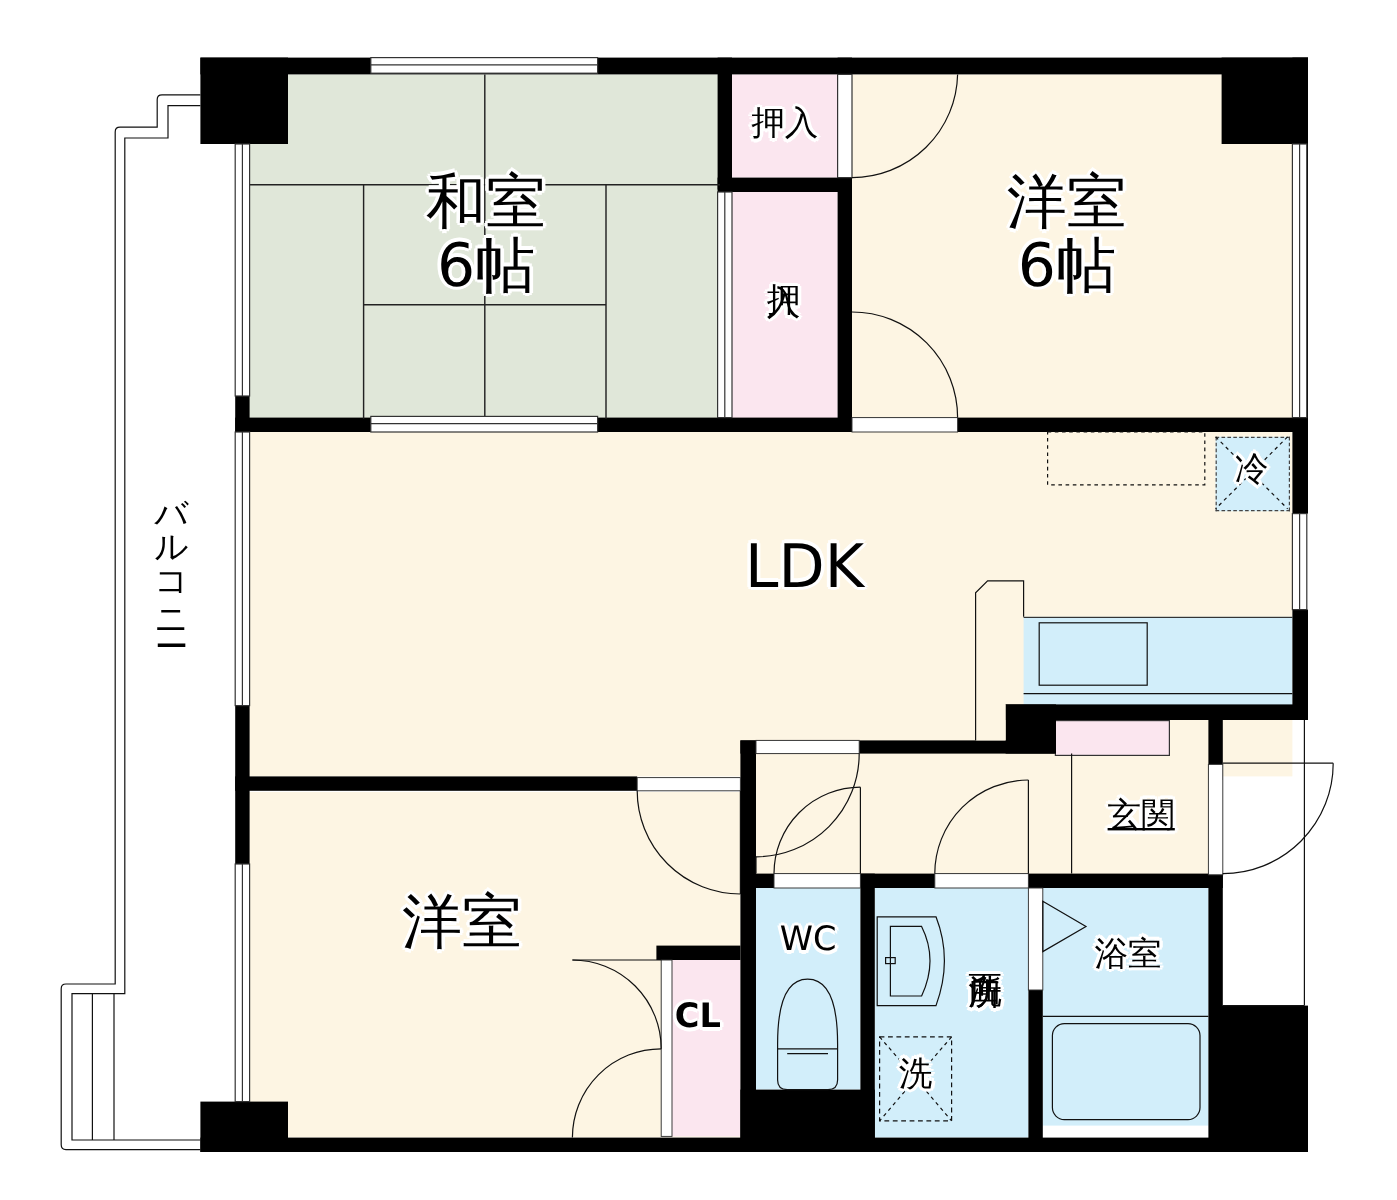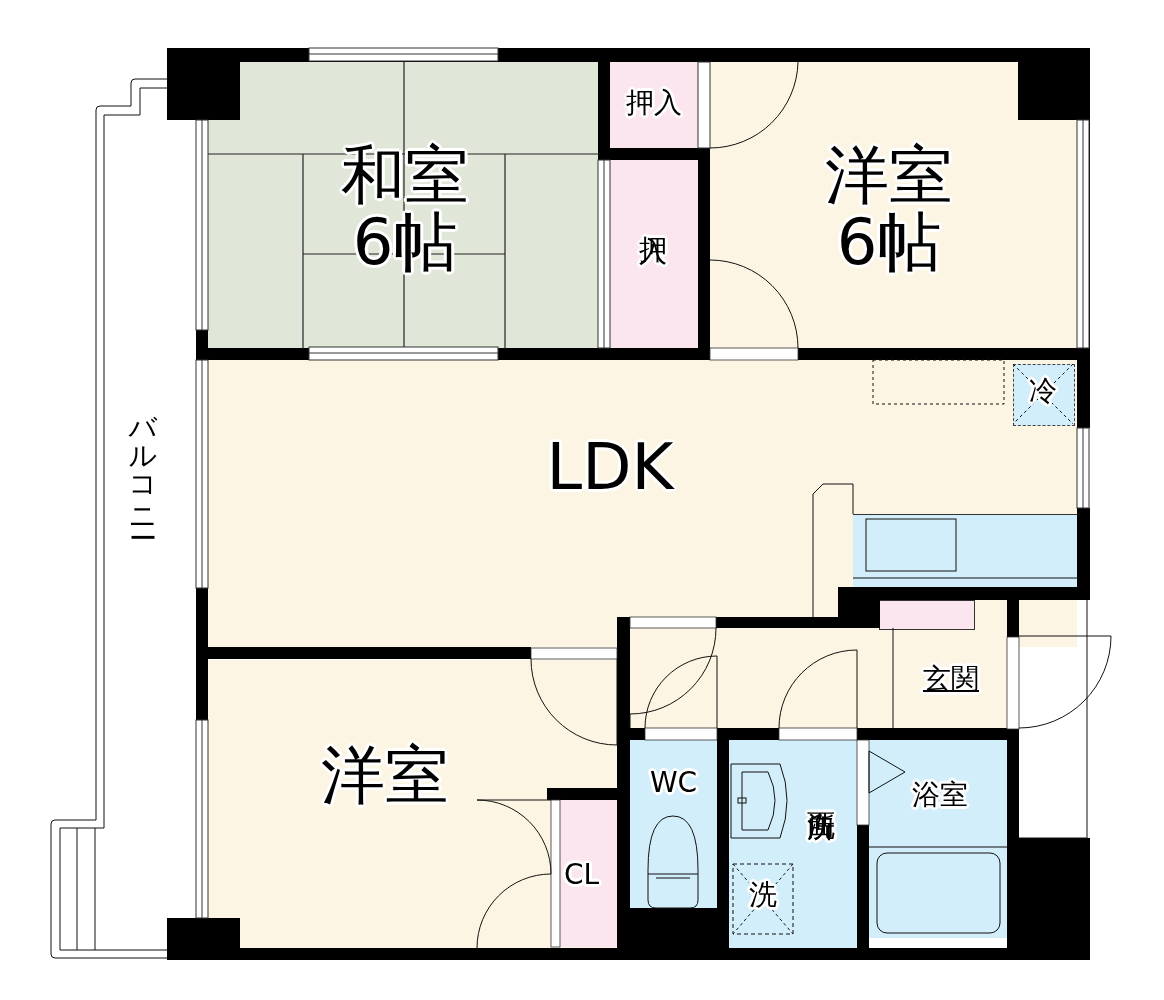--- a/index.html
+++ b/index.html
@@ -2,21 +2,21 @@
 <html><head>
 <meta charset="utf-8">
 <style>
   html,body{margin:0;padding:0;background:#fff;}
   body{width:1164px;height:1000px;position:relative;overflow:hidden;font-family:"DejaVu Sans","Liberation Sans",sans-serif;}
   .wall{position:absolute;background:#000;}
   .room{position:absolute;}
   .label{position:absolute;color:#000;text-align:center;font-weight:normal;
     text-shadow:-3px 0 #fff,3px 0 #fff,0 -3px #fff,0 3px #fff,-2px -2px #fff,2px 2px #fff,-2px 2px #fff,2px -2px #fff;
     line-height:1.05;white-space:nowrap;}
-  .big{font-size:64px;}
+  .big{font-size:50px;}
   .sm{font-size:28px;}
   .vert{writing-mode:vertical-rl;text-orientation:upright;}
   svg.overlay{position:absolute;left:0;top:0;}
 </style>
 </head>
 <body>
 
 <div class="room" style="left:207px;top:62px;width:393px;height:287px;background:#e0e7d9;"></div>
 <div class="room" style="left:610px;top:62px;width:88px;height:86px;background:#fbe6ef;"></div>
 <div class="room" style="left:610px;top:160px;width:88px;height:189px;background:#fbe6ef;"></div>
@@ -159,26 +159,26 @@
 <div class="label big" style="left:330px;top:142px;width:150px;">
   <div>和室</div>
   <div>6帖</div>
 </div>
 <div class="label big" style="left:814px;top:142px;width:150px;">
   <div>洋室</div>
   <div>6帖</div>
 </div>
 <div class="label sm" style="left:610px;top:88px;width:88px;">押入</div>
 <div class="label sm vert" style="left:638px;top:214px;">押入</div>
-<div class="label big" style="left:500px;top:434px;width:220px;">
+<div class="label big" style="left:500px;top:446px;width:220px;text-align:right;">
   <div>LDK</div>
 </div>
 <div class="label big" style="left:300px;top:742px;width:170px;">
   <div>洋室</div>
 </div>
-<div class="label sm" style="left:560px;top:860px;width:43px;">CL</div>
+<div class="label sm" style="left:560px;top:832px;width:43px;font-weight:bold;">CL</div>
 <div class="label sm" style="left:630px;top:768px;width:87px;">WC</div>
 <div class="label sm vert" style="left:806px;top:790px;">洗面所</div>
 <div class="label sm" style="left:733px;top:880px;width:60px;">洗</div>
 <div class="label sm" style="left:880px;top:780px;width:120px;">浴室</div>
 <div class="label sm" style="left:896px;top:664px;width:110px;text-decoration:underline;">玄関</div>
 <div class="label sm" style="left:1013px;top:376px;width:60px;">冷</div>
 <div class="label sm vert" style="left:128px;top:396px;text-shadow:none;">バルコニー</div>
 
 </body></html>

